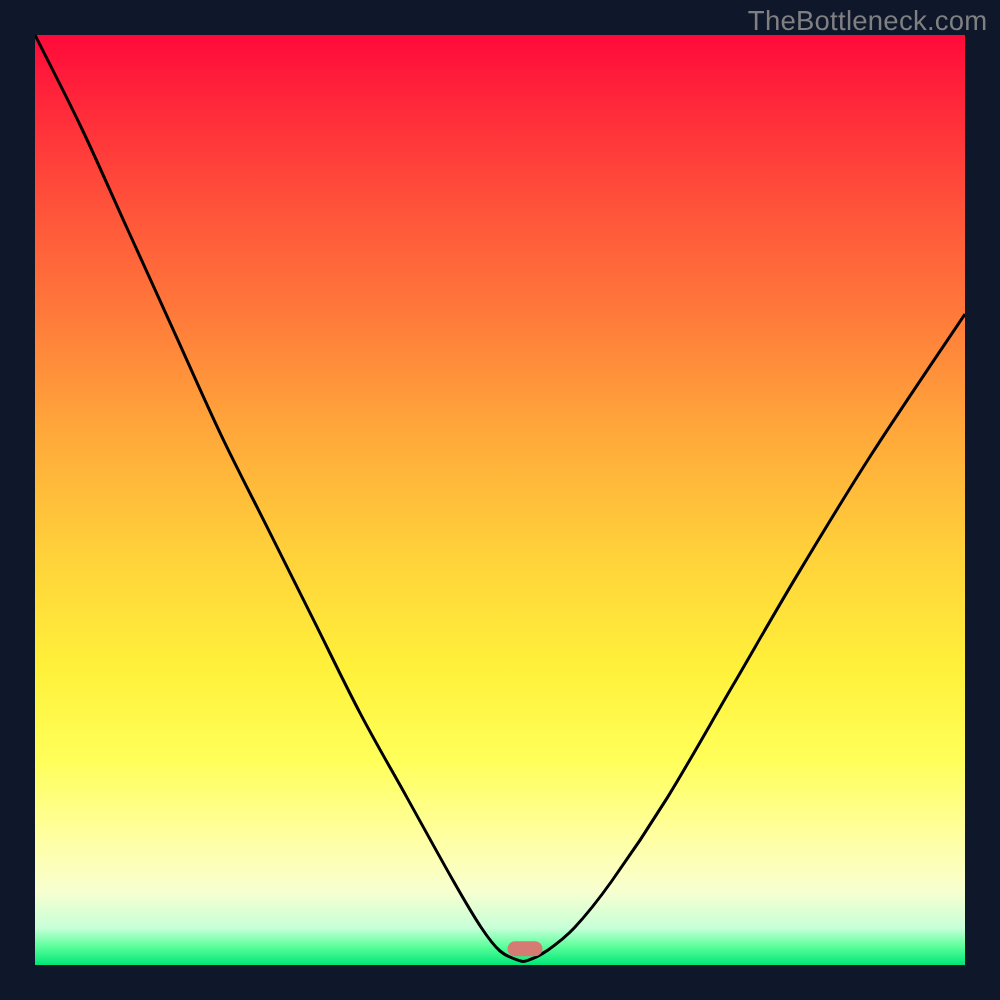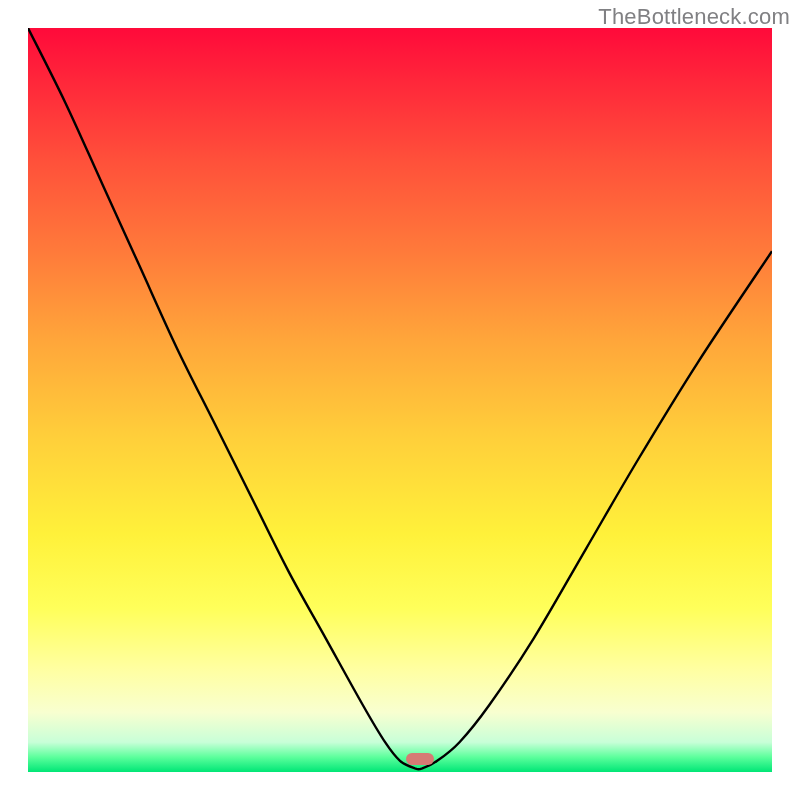--- a/index.html
+++ b/index.html
@@ -10,21 +10,21 @@
     background: #000;
     overflow: hidden;
     font-family: Arial, Helvetica, sans-serif;
   }
   .frame {
     position: absolute;
     top: 0;
     left: 0;
     width: 800px;
     height: 800px;
-    background: #ffffff;
+    background: #0f172a;
   }
   .plot {
     position: absolute;
     top: 28px;
     left: 28px;
     width: 744px;
     height: 744px;
     overflow: hidden;
   }
   .gradient {

